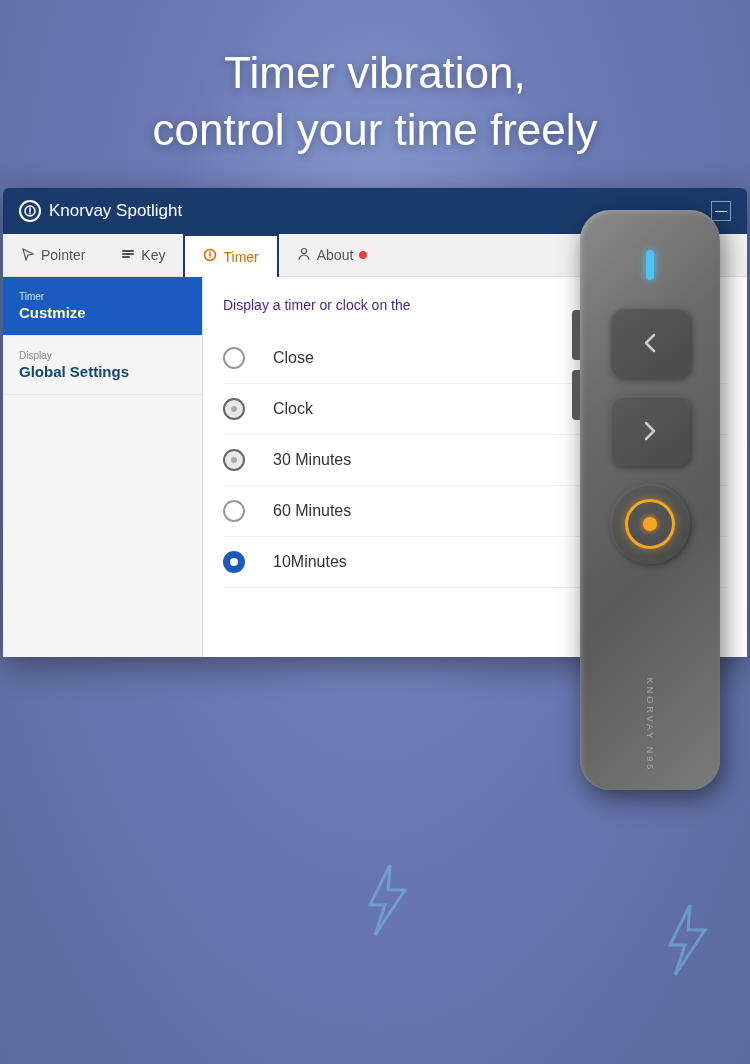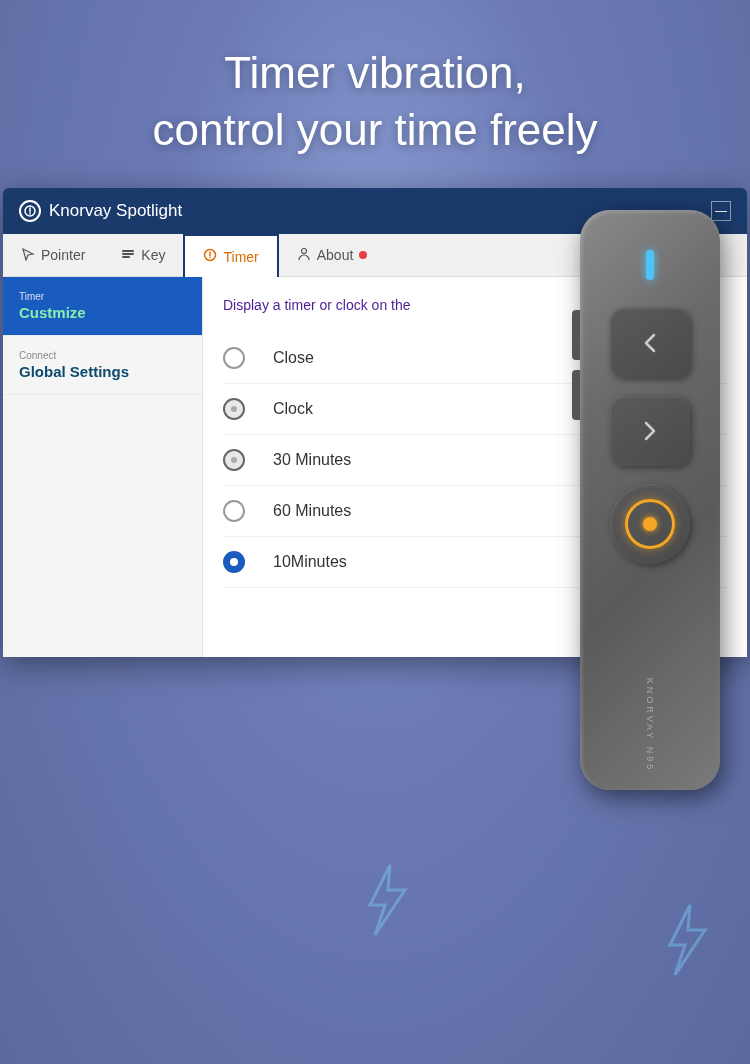--- a/index.html
+++ b/index.html
@@ -159,21 +159,21 @@
       margin-bottom: 2px;
     }
 
     .sidebar-item-sub.dark {
       color: #888;
     }
 
     .sidebar-item-main {
       font-size: 15px;
       font-weight: 600;
-      color: #86efac;
+      color: #fef9c3;
     }
 
     .sidebar-item-main.dark {
       color: #0c4a6e;
     }
 
     
     .content-panel {
       flex: 1;
       background: white;
@@ -441,21 +441,21 @@
   <div class="main-content">
 
     <div class="sidebar">
 
       <div class="sidebar-item active">
         <div class="sidebar-item-sub">Timer</div>
         <div class="sidebar-item-main">Custmize</div>
       </div>
 
       <div class="sidebar-item">
-        <div class="sidebar-item-sub dark">Connect</div>
+        <div class="sidebar-item-sub dark">Display</div>
         <div class="sidebar-item-main dark">Global Settings</div>
       </div>
 
     </div>
 
     <div class="content-panel">
 
       <div class="content-description">Display a timer or clock on the</div>
 
       <div class="radio-option">

